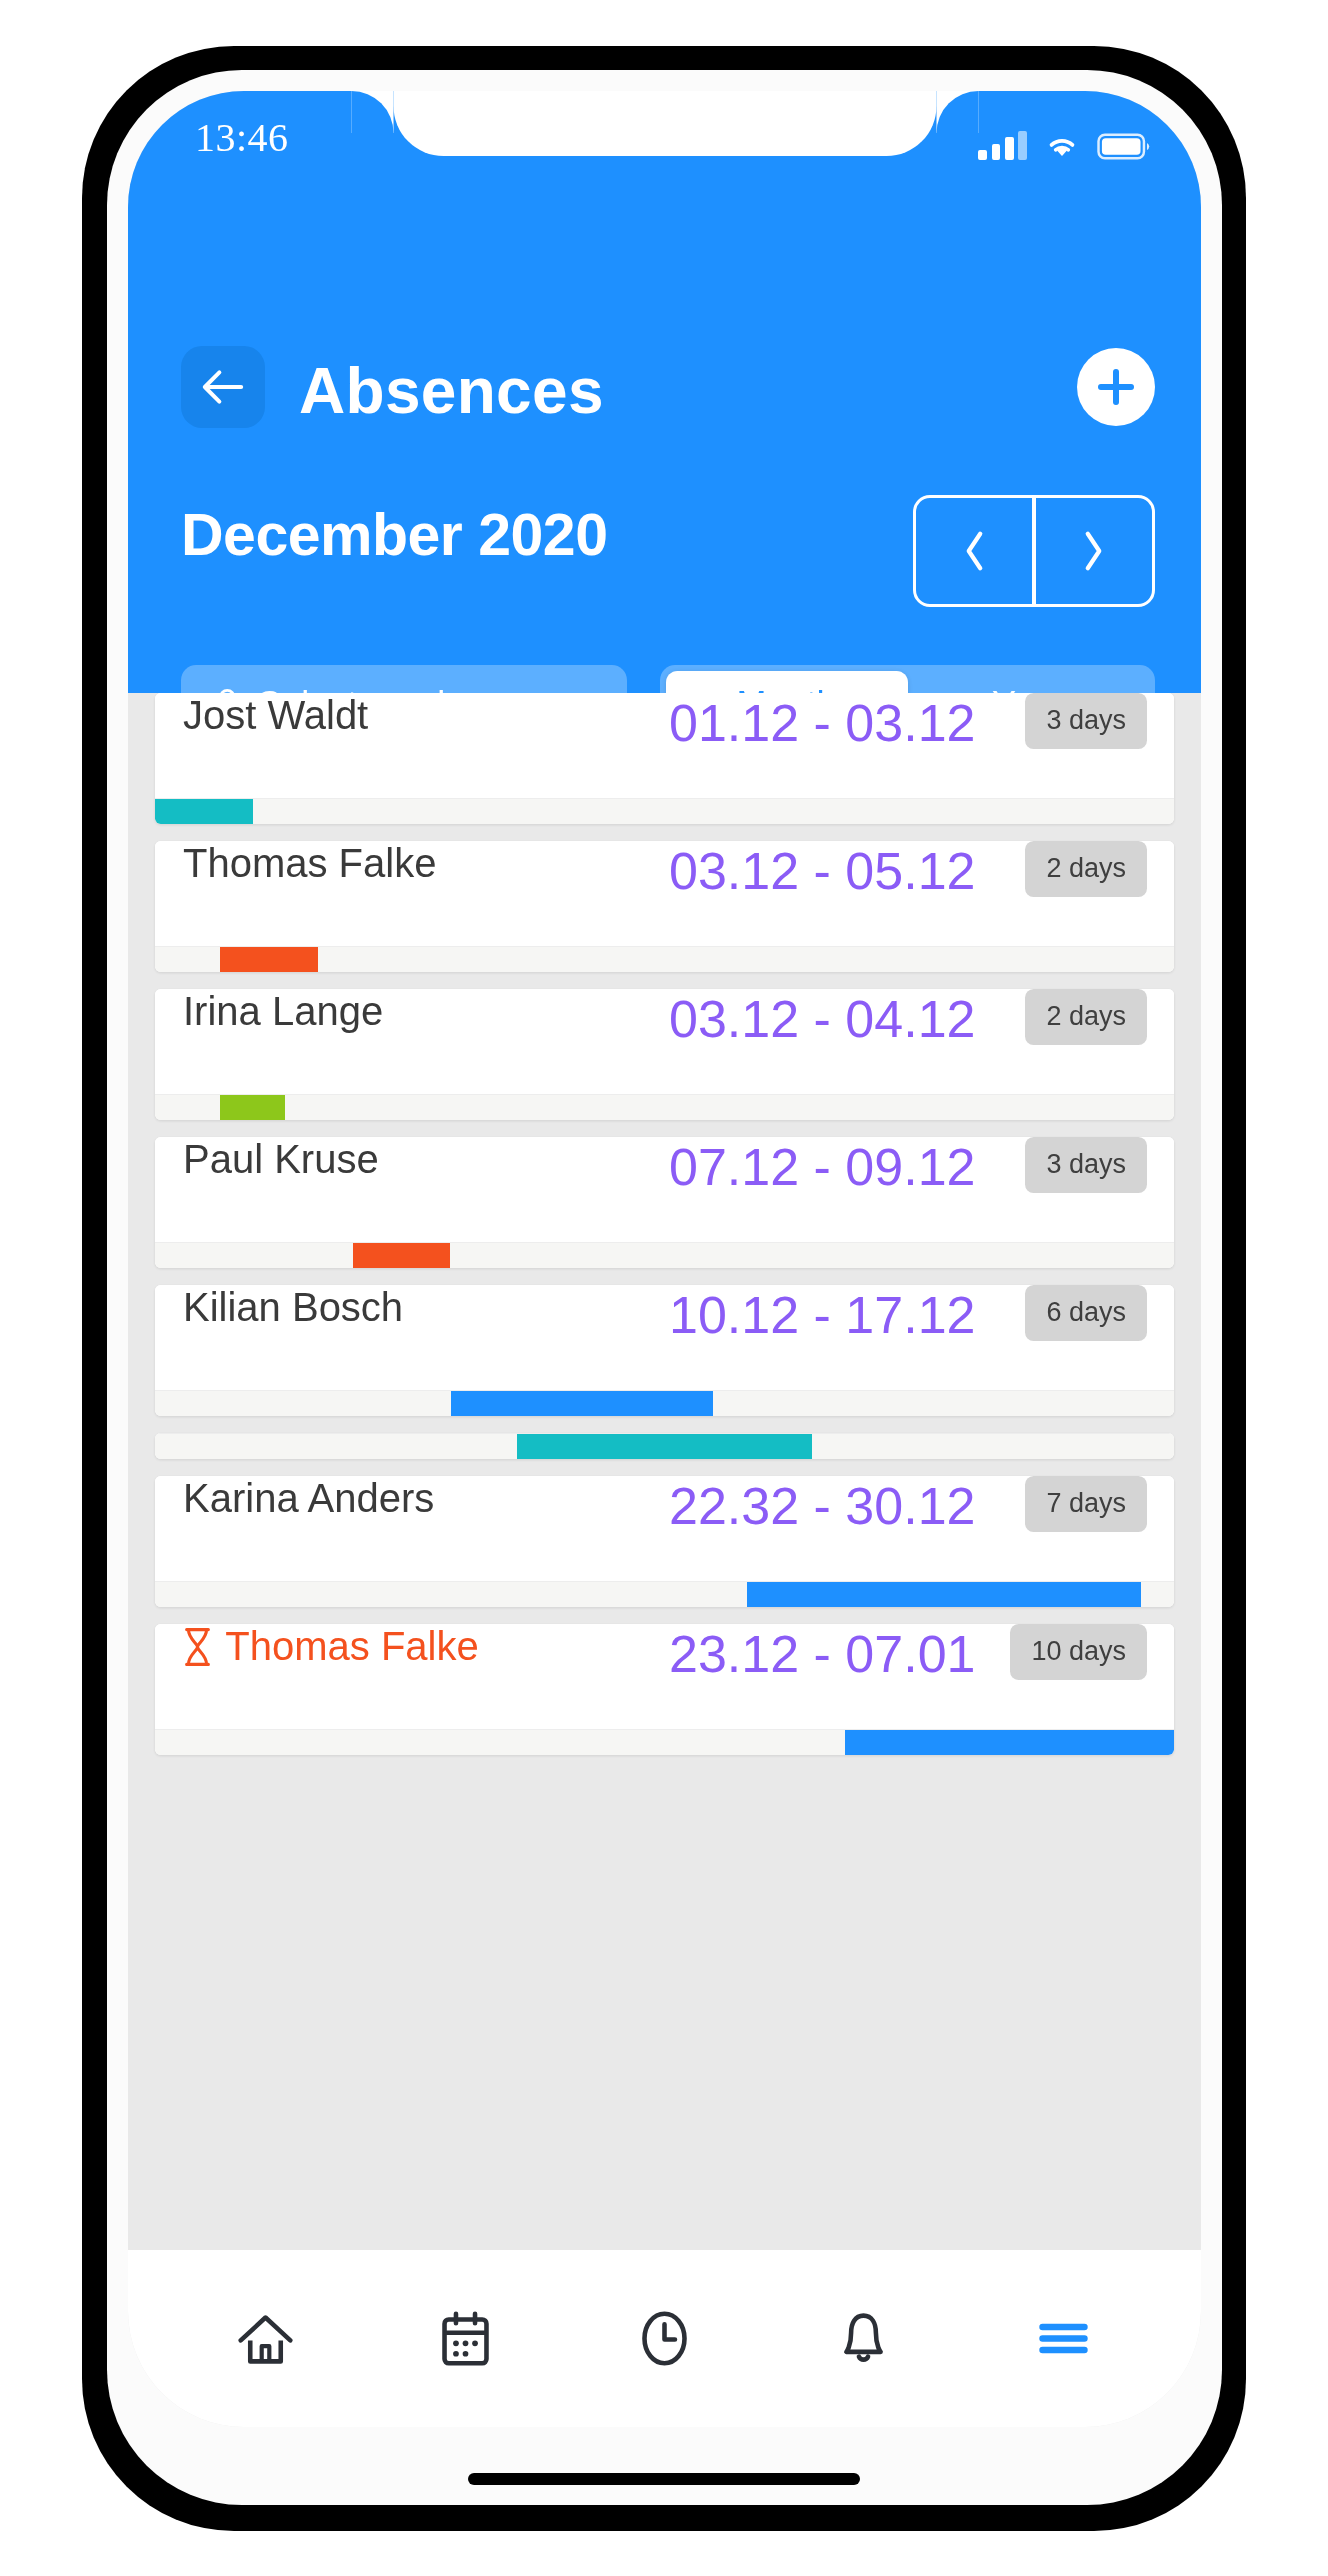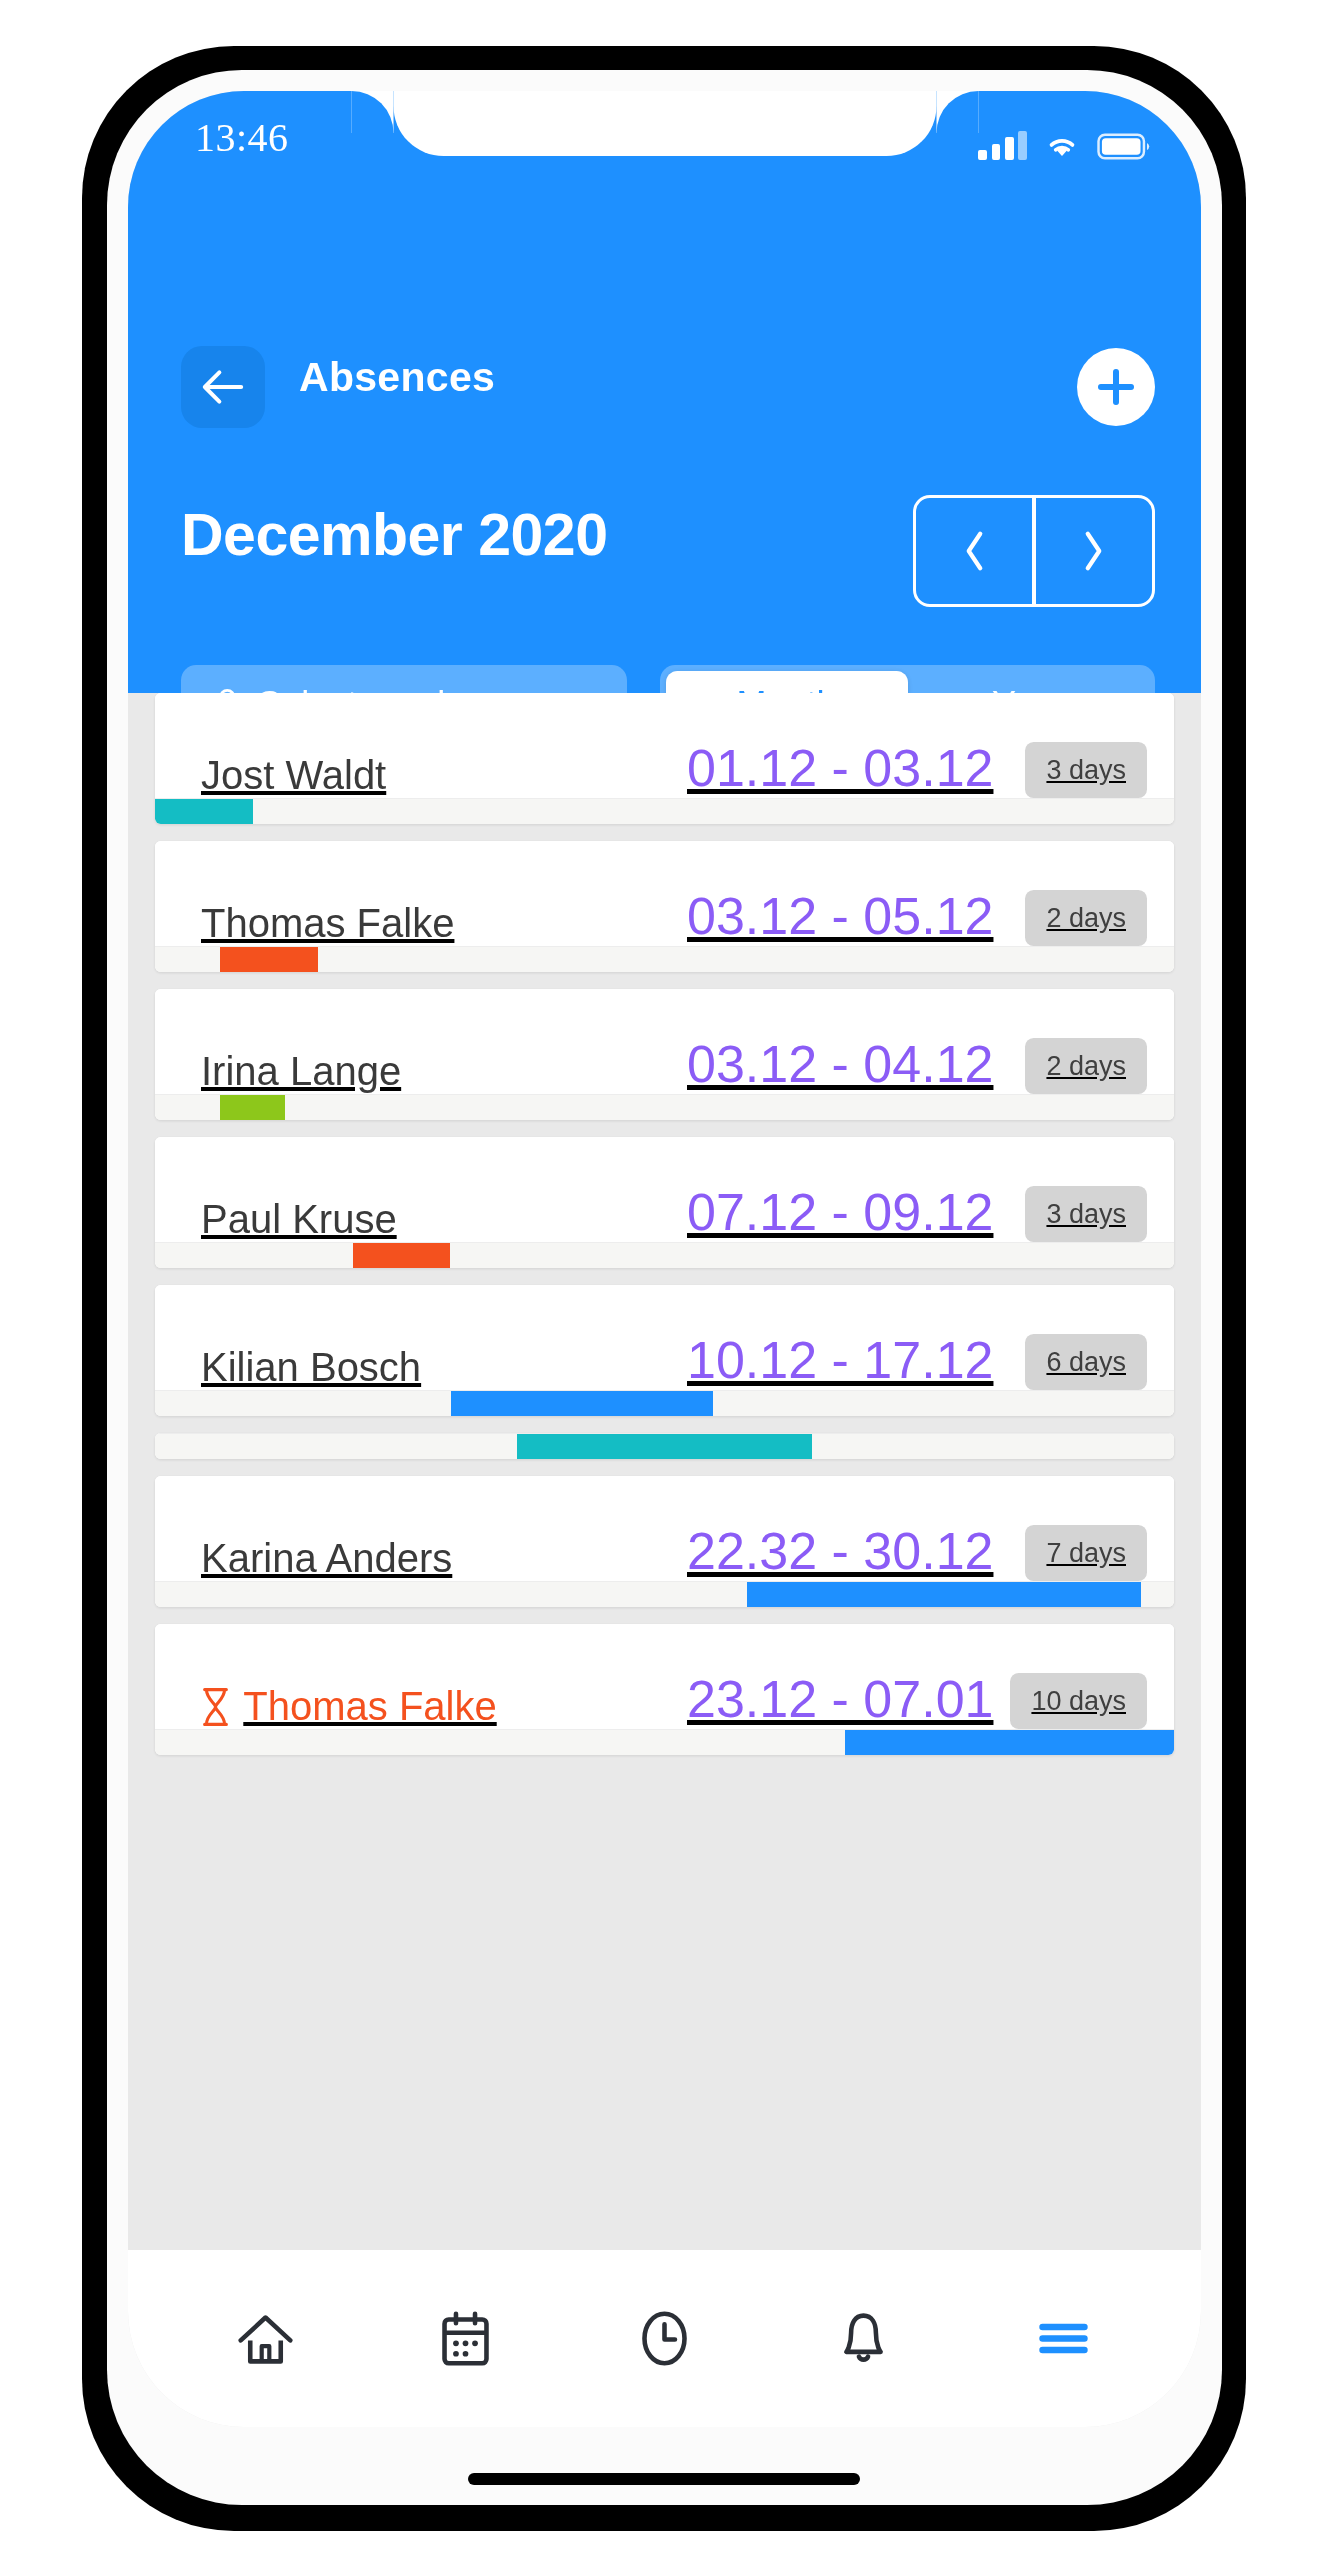--- a/index.html
+++ b/index.html
@@ -165,21 +165,21 @@
     display: flex;
     align-items: center;
     justify-content: center;
   }
   .back-btn svg { width: 48px; height: 40px; }
   .page-title {
     position: absolute;
     left: 171px;
     top: 7.6px;
     color: #ffffff;
-    font-size: 41px;
+    font-size: 64px;
     font-weight: bold;
     letter-spacing: 0.3px;
   }
   .add-btn {
     position: absolute;
     right: 46px;
     top: 1.9px;
     width: 78px;
     height: 78px;
     border-radius: 50%;
@@ -319,25 +319,24 @@
   .absence-item {
     margin: 0 27px 17px 27px;
     background: #ffffff;
     border-radius: 5.7px;
     box-shadow: 0 1px 2.9px rgba(0,0,0,0.10);
     overflow: hidden;
   }
   .absence-main {
     height: 105px;
     display: flex;
-    align-items: flex-end;
-    padding: 0 27px 0 46px;
+    align-items: flex-start;
+    padding: 0 27px 0 28px;
     box-sizing: border-box;
     background: #ffffff;
-    text-decoration: underline;
   }
   .emp-name {
     flex: 0 0 auto;
     width: 486px;
     font-size: 40px;
     color: #3a3a3a;
     display: flex;
     align-items: center;
     gap: 13.3px;
     white-space: nowrap;

